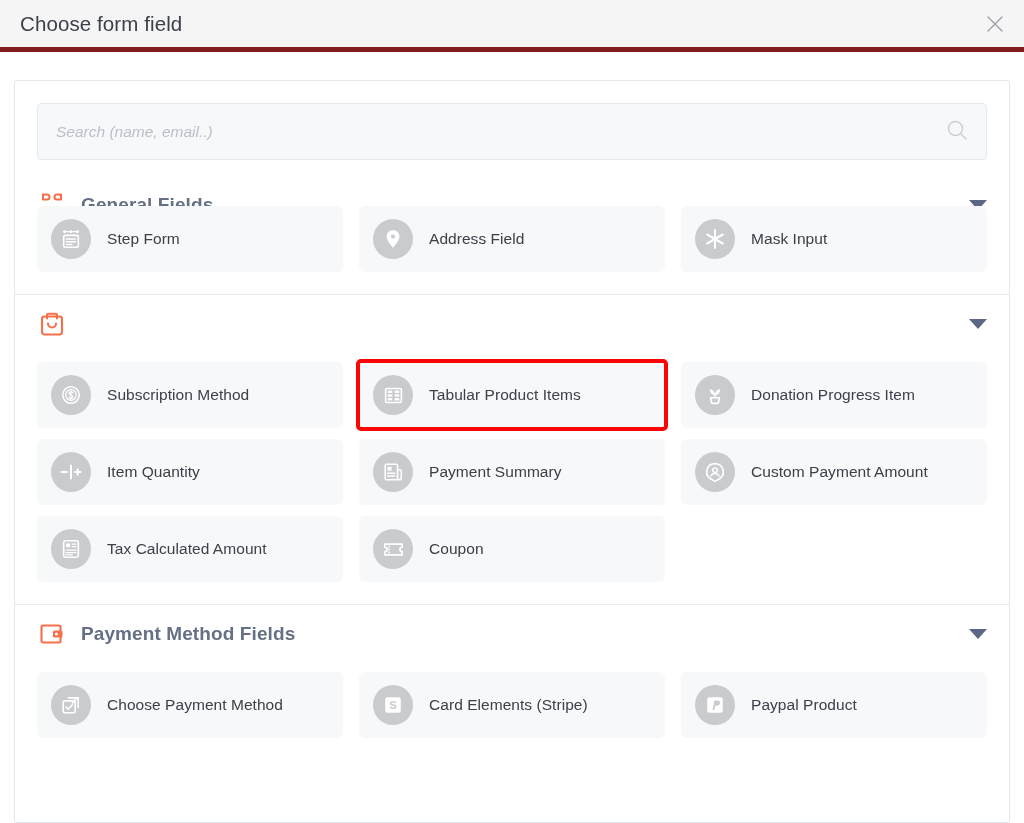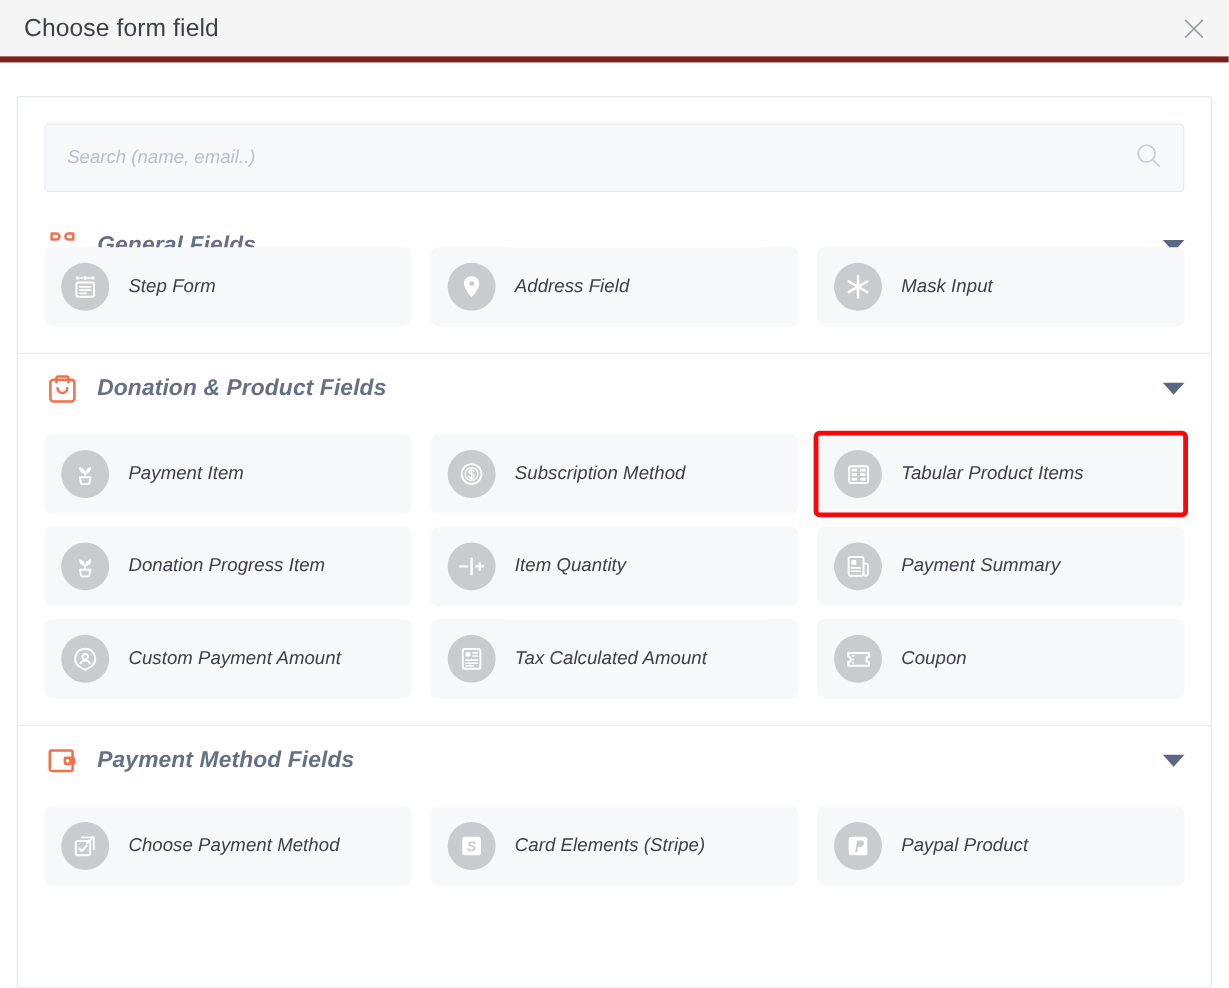--- a/index.html
+++ b/index.html
@@ -164,21 +164,20 @@
   .field-card.highlighted {
     outline: 4px solid #fb0606;
     outline-offset: -1px;
     border-radius: 2px;
     z-index: 5;
   }
 
   .scroll-area {
     height: calc(100% - 95px);
     overflow: hidden;
-    font-style: italic;
   }
 </style>
 </head>
 <body>
 
 <div class="modal-header">
   <div class="modal-title">Choose form field</div>
   <div class="close-btn">
     <svg width="18" height="18" viewBox="0 0 18 18">
       <path d="M2 2 L16 16 M16 2 L2 16" stroke="#9aa0a8" stroke-width="1.4" fill="none" stroke-linecap="round"></path>
@@ -253,35 +252,23 @@
           </div>
           <div class="sec-divider"></div>
           <div class="section-header">
             <span class="section-icon">
               <svg width="28" height="28" viewBox="0 0 28 28">
         <rect x="4" y="6.5" width="20" height="18" rx="2.4" fill="none" stroke="#f4704a" stroke-width="2.1"></rect>
         <path d="M9 8.5V5.2a1.5 1.5 0 0 1 1.5-1.5h7a1.5 1.5 0 0 1 1.5 1.5V8.5" fill="none" stroke="#f4704a" stroke-width="2.1" stroke-linecap="round"></path>
         <path d="M10 13.5a4 4 0 0 0 8 0" fill="none" stroke="#f4704a" stroke-width="2.1" stroke-linecap="round"></path>
       </svg>
             </span>
-            <span class="section-title">Donation &amp; Product Fields</span>
             <span class="chevron"></span>
           </div>
           <div class="field-grid">
-            <div class="field-card">
-              <span class="field-icon">
-                <svg width="22" height="22" viewBox="0 0 24 24">
-        <path d="M12 12c0-3.5-2.2-6-5.4-6.4C6.2 9 8.3 11.6 12 12z" fill="#ffffff"></path>
-        <path d="M12 12c0-3.5 2.2-6 5.4-6.4C17.8 9 15.7 11.6 12 12z" fill="#ffffff"></path>
-        <path d="M12 11.6v3" stroke="#ffffff" stroke-width="1.7" stroke-linecap="round"></path>
-        <path d="M7.2 15h9.6l-1 5.4a1 1 0 0 1-1 .8h-5.6a1 1 0 0 1-1-.8z" fill="none" stroke="#ffffff" stroke-width="1.8" stroke-linejoin="round"></path>
-      </svg>
-              </span>
-              <span class="field-label">Payment Item</span>
-            </div>
             <div class="field-card">
               <span class="field-icon">
                 <svg width="22" height="22" viewBox="0 0 24 24">
         <circle cx="12" cy="12" r="9" fill="none" stroke="#ffffff" stroke-width="1.7"></circle>
         <circle cx="12" cy="12" r="5.8" fill="none" stroke="#ffffff" stroke-width="1.3"></circle>
         <path d="M14.2 9.6a2.6 2.6 0 0 0-2.3-1.1c-1.3 0-2.2.7-2.2 1.7 0 2.4 4.6 1.1 4.6 3.6 0 1.1-1 1.8-2.4 1.8a2.8 2.8 0 0 1-2.4-1.2" fill="none" stroke="#ffffff" stroke-width="1.3" stroke-linecap="round"></path>
         <path d="M12 6.6v10.8" stroke="#ffffff" stroke-width="1.3" stroke-linecap="round"></path>
       </svg>
               </span>
               <span class="field-label">Subscription Method</span>

